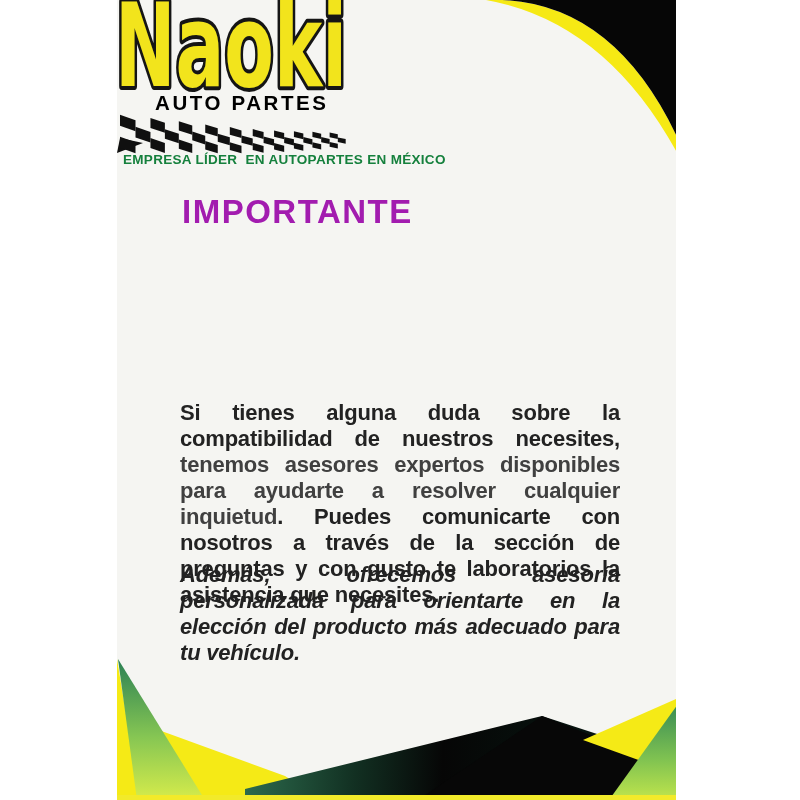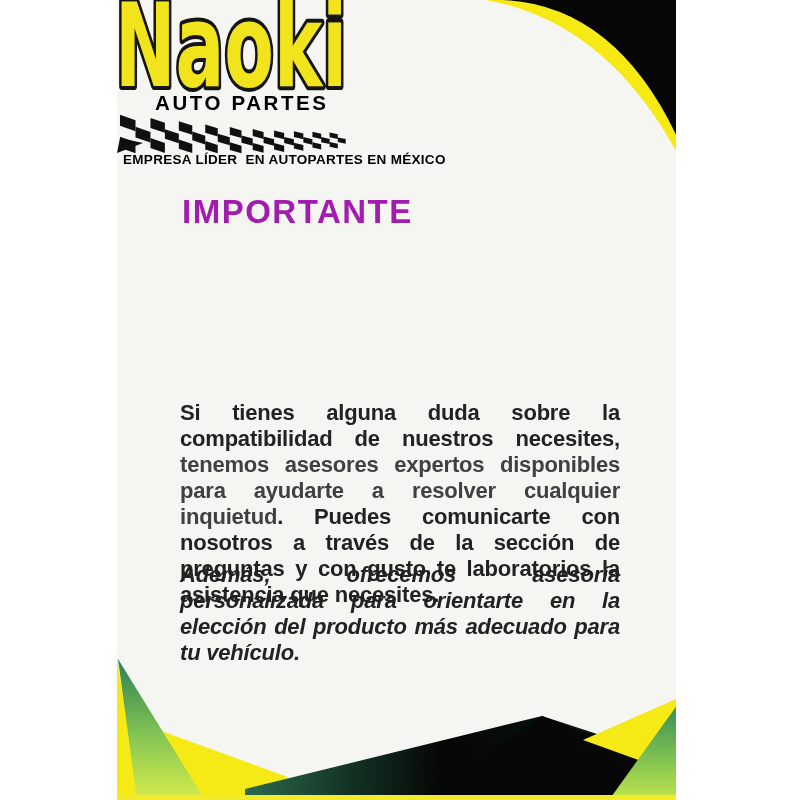--- a/index.html
+++ b/index.html
@@ -8,21 +8,21 @@
   .flyer{position:absolute;left:117px;top:0;width:566px;height:800px;background:#f5f5f2;}
   
   .deco{position:absolute;left:0;top:0;width:800px;height:800px;pointer-events:none;}
   
   .brand-header{position:absolute;left:0;top:0;width:566px;height:180px;}
   .logo-svg{position:absolute;left:-4px;top:0px;width:250px;height:102px;overflow:visible;}
   .logo-sub{position:absolute;left:2px;top:91px;font-size:20.5px;font-weight:700;
             letter-spacing:2.6px;color:#000000;white-space:pre;margin-left:36px;}
   .flag-svg{position:absolute;left:0px;top:112px;width:240px;height:44px;overflow:visible;}
   .tagline{position:absolute;left:6px;top:152px;font-size:13.5px;font-weight:700;
-           color:#000000;letter-spacing:0.3px;white-space:pre;}
+           color:#15803d;letter-spacing:0.3px;white-space:pre;}
   
   .notice{position:absolute;left:63px;top:0;width:440px;height:800px;}
   .heading{position:absolute;left:2px;top:193px;margin:0;font-size:33px;font-weight:800;
            letter-spacing:1.5px;color:#a21caf;}
   .para{position:absolute;left:0;width:440px;margin:0;font-size:22px;line-height:26px;
         font-weight:700;color:#222222;text-align:justify;letter-spacing:-0.2px;}
   .p1{top:256px;}
   .p2{top:400px;}
   .p3{top:562px;font-style:italic;}
   .hl{color:#404040;}

